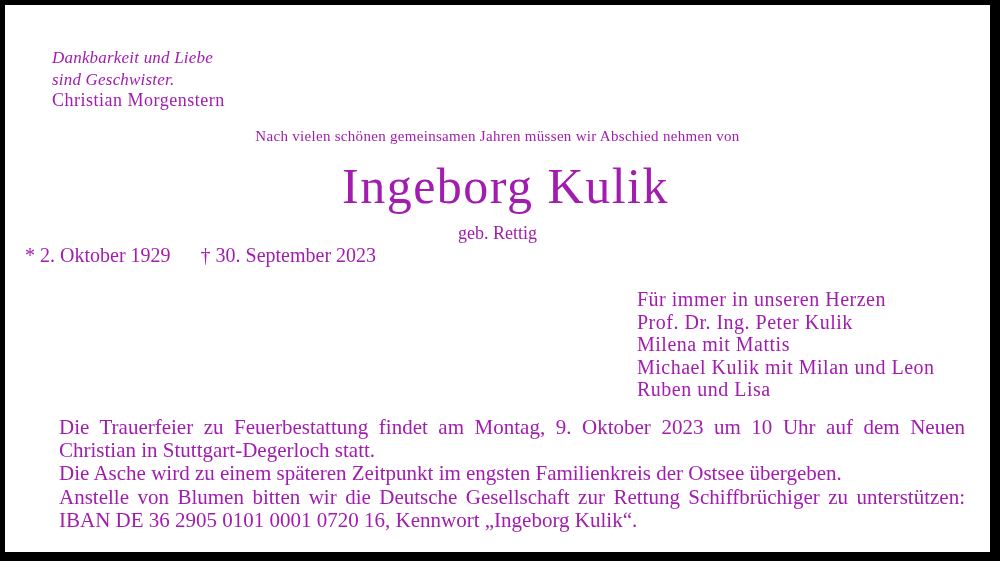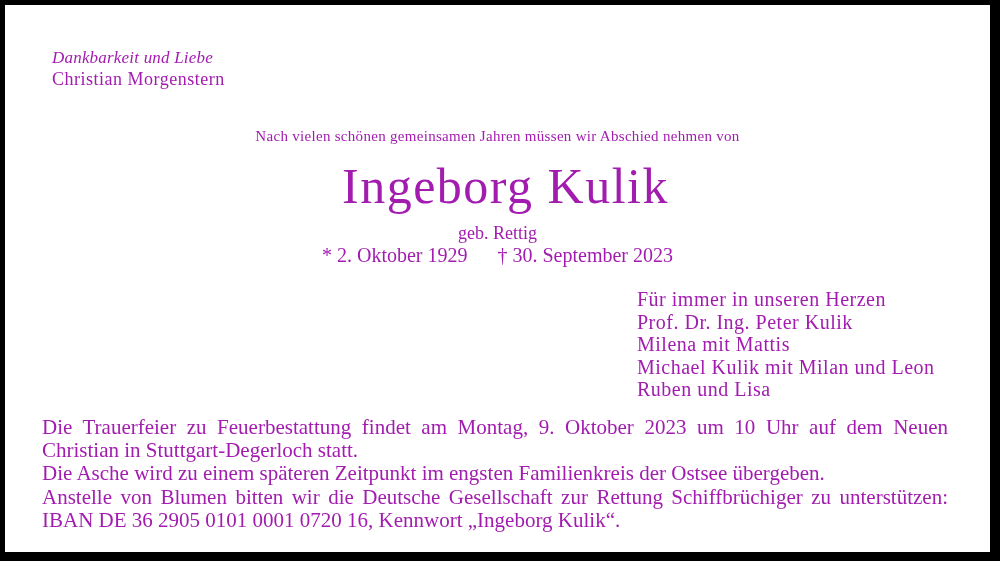--- a/index.html
+++ b/index.html
@@ -64,39 +64,40 @@
     top: 217px;
     text-align: center;
     font-size: 18px;
     line-height: 22px;
   }
   .dates {
     left: 0;
     right: 0;
     top: 238px;
     display: flex;
-    justify-content: center;
+    justify-content: flex-start;
     gap: 30px;
     font-size: 20px;
     line-height: 24px;
+    padding-left: 20px;
   }
 
   
   .family-block {
     left: 632px;
     top: 283px;
     font-size: 20px;
     letter-spacing: 0.5px;
     line-height: 22.6px;
     white-space: nowrap;
   }
 
   
   .details-block {
-    left: 37px;
+    left: 54px;
     top: 411px;
     width: 906px;
     font-size: 21px;
     line-height: 23.2px;
   }
   .details-line {
     white-space: nowrap;
   }
   .details-line.fill {
     white-space: normal;
@@ -104,20 +105,21 @@
     text-align-last: justify;
   }
 </style>
 </head>
 <body>
 
 <div class="page">
 
   <div class="abs quote-block">
     <div class="quote-line">Dankbarkeit und Liebe</div>
+    <div class="quote-line">sind Geschwister.</div>
     <div class="quote-attrib">Christian Morgenstern</div>
   </div>
 
   <div class="abs intro">Nach vielen schönen gemeinsamen Jahren müssen wir Abschied nehmen von</div>
 
   <div class="abs name">Ingeborg Kulik</div>
 
   <div class="abs maiden">geb. Rettig</div>
 
   <div class="abs dates">

